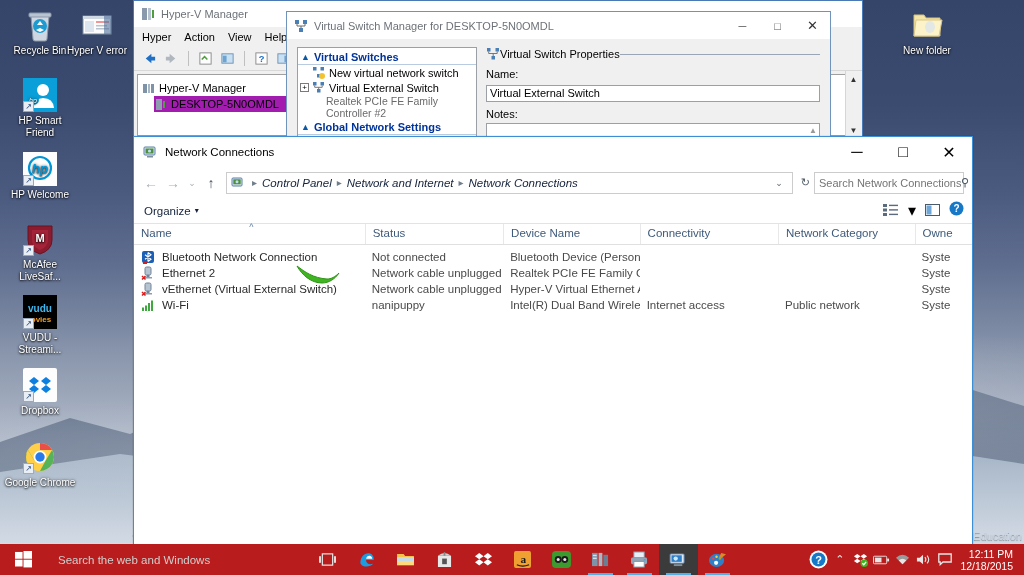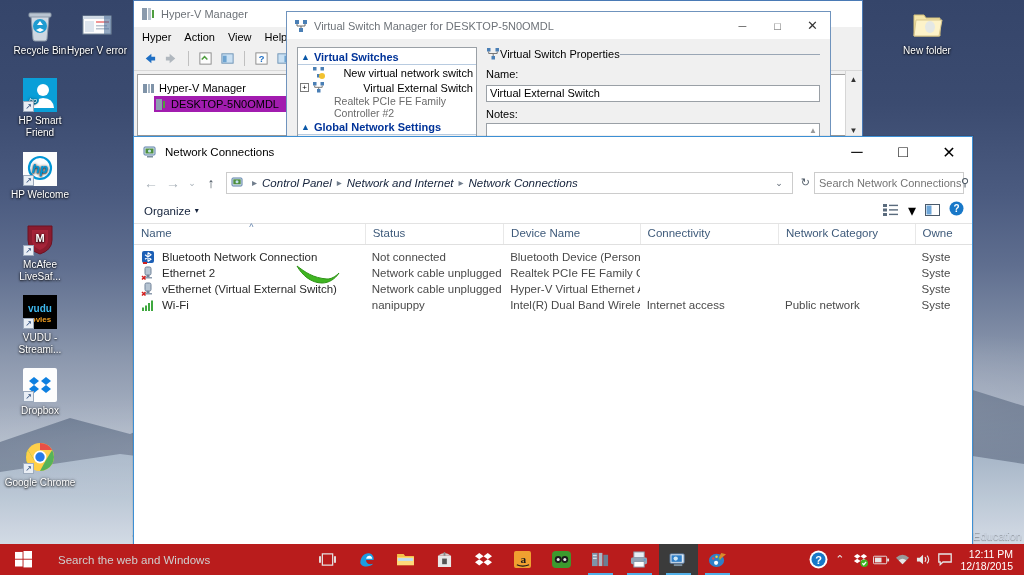--- a/index.html
+++ b/index.html
@@ -102,23 +102,23 @@
   #vsm .content { position: absolute; left: 0; right: 0; top: 27px; bottom: 0;
                   display: flex; padding: 8px 10px 0 10px; gap: 9px; }
   #vsm .lpanel { width: 180px; background: #fff; border: 1px solid #9aa0a6;
                  padding: 2px 0; overflow: hidden; }
   #vsm .rpanel { flex: 1; }
   .vsm-head { display: flex; align-items: center; font-size: 11px;
               font-weight: bold; color: #003399; padding: 1px 3px;
               border-bottom: 1px solid #b8cbe0; }
   .vsm-head .chev { color: #0a58a8; margin-right: 4px; font-size: 9px; }
   .vsm-item { display: flex; align-items: center; font-size: 11px;
-              color: #000; padding: 1px 3px 1px 14px; justify-content: space-between; }
+              color: #000; padding: 1px 3px 1px 14px; }
   .vsm-item .ti { width: 13px; height: 13px; margin-right: 4px; flex: none; }
-  .vsm-sub { font-size: 10.5px; color: #6b6b6b; padding-left: 36px; }
+  .vsm-sub { font-size: 10.5px; color: #6b6b6b; padding-left: 28px; }
   .vsm-exp { position: absolute; margin-left: -12px; width: 9px; height: 9px;
              border: 1px solid #7a7a7a; background: #fff; font-size: 8px;
              line-height: 7px; text-align: center; color: #000; }
   .grp-title { display: flex; align-items: center; font-size: 11px;
                color: #000; margin-bottom: 7px; }
   .grp-title .line { flex: 1; height: 1px; background: #9aa6b5; }
   .fld-label { font-size: 11px; color: #000; margin-bottom: 3px; }
   .fld-input { width: 100%; height: 17px; border: 1px solid #9aa0a6;
                background: #fff; font-size: 11px; padding: 1px 3px;
                color: #000; font-family: "Liberation Sans", sans-serif; }

